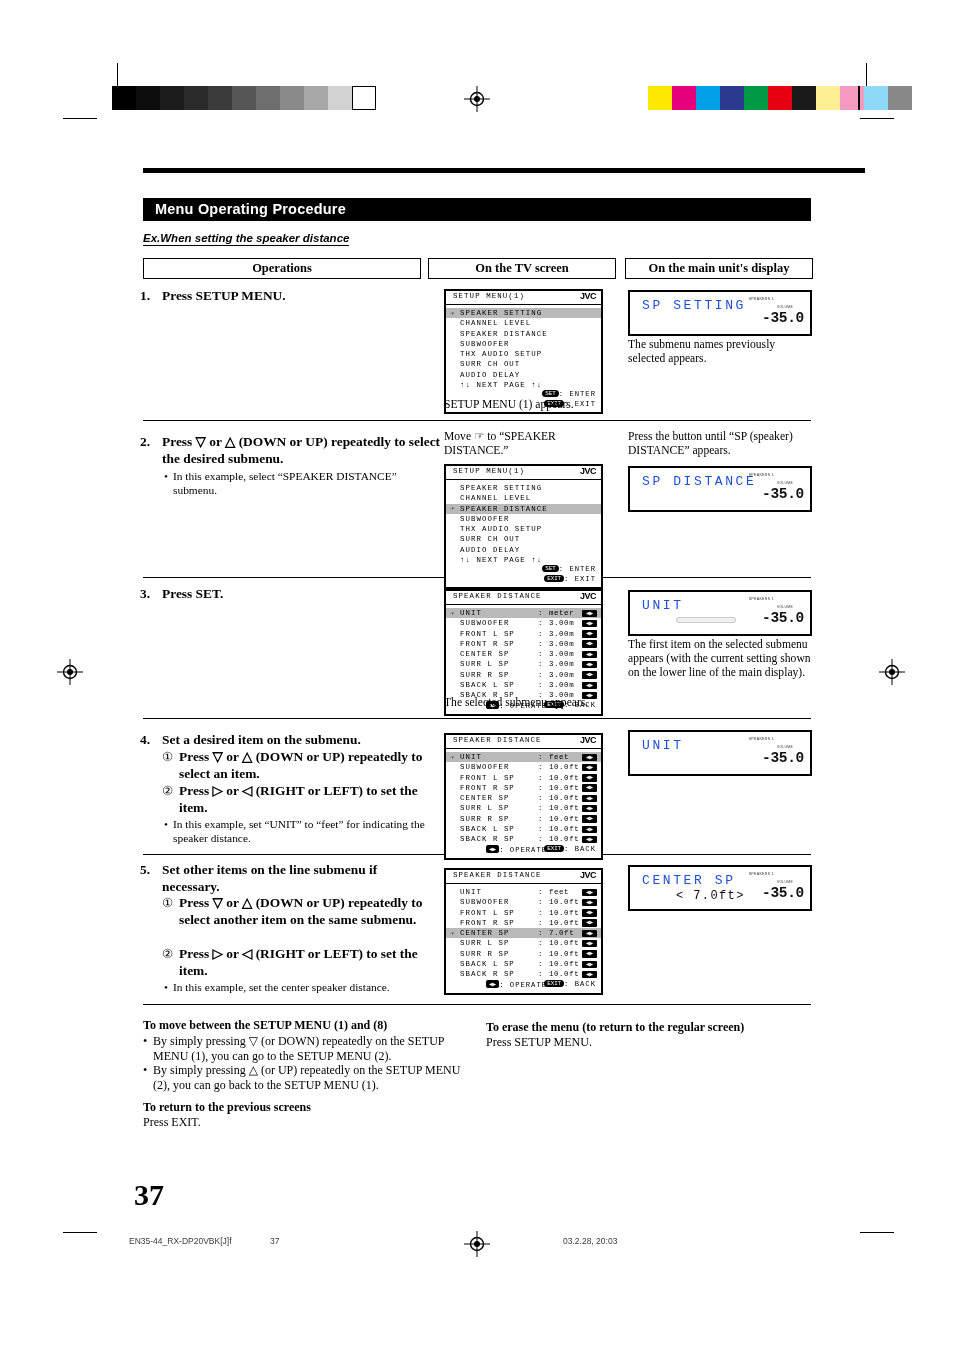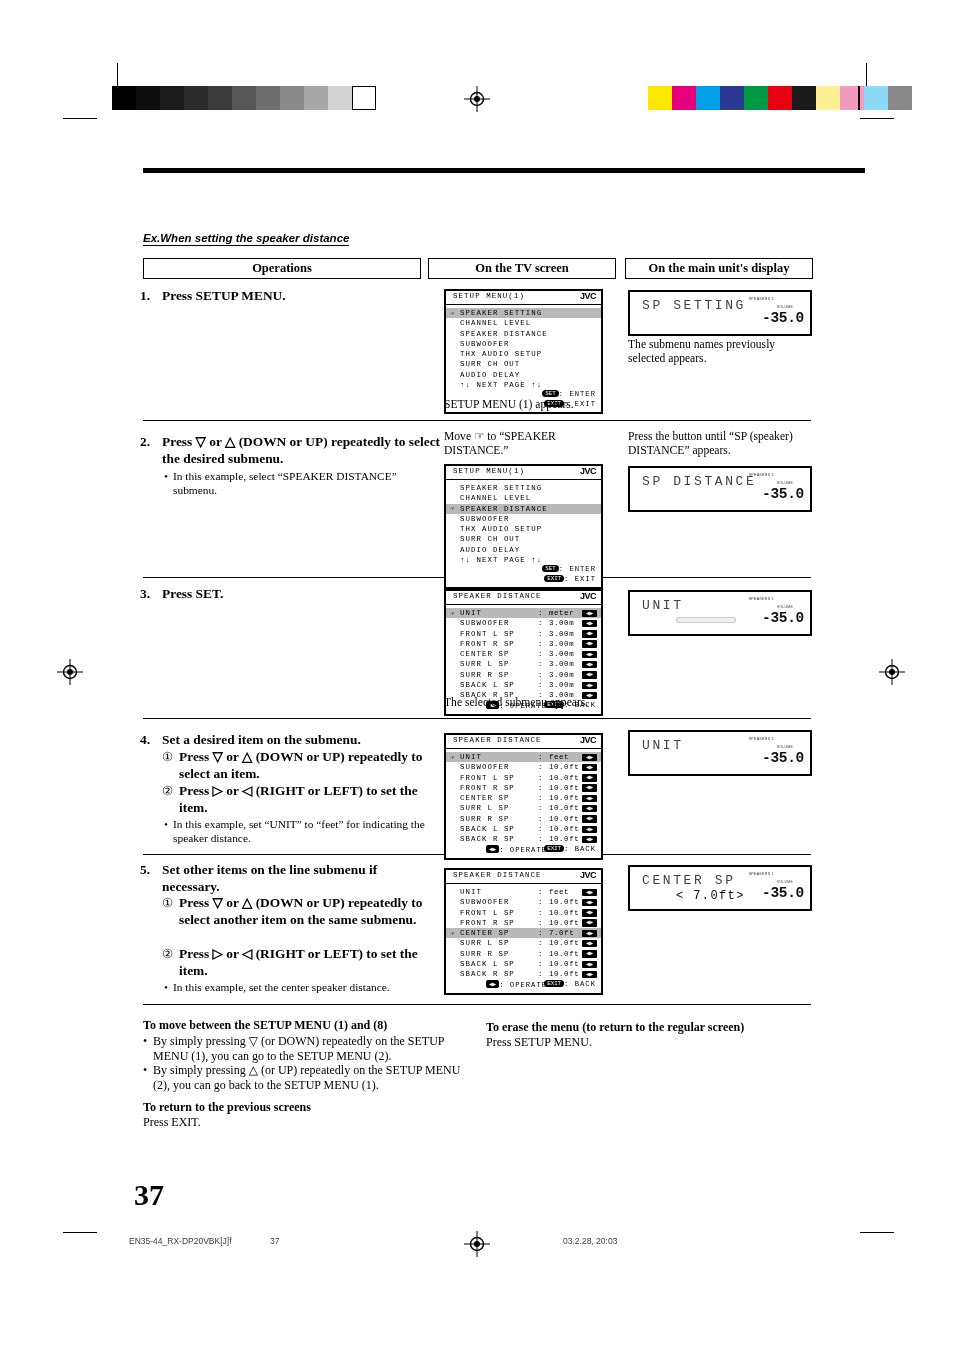--- a/index.html
+++ b/index.html
@@ -64,21 +64,21 @@
   .tv .foot .f2{position:absolute;right:5px;top:10px;font-size:7.2px;letter-spacing:1px;}
   .tv .foot .fc{position:absolute;left:40px;top:1px;font-size:7.2px;letter-spacing:1px;}
   .keycap{display:inline-block;background:#000;color:#fff;border-radius:6px;
       font-size:5.8px;padding:0 3px;letter-spacing:0;position:relative;top:-1px;}
   .padcap{display:inline-block;background:#000;color:#fff;border-radius:2px;
       font-size:6px;padding:0 3px;letter-spacing:0;position:relative;top:-1px;}
 
   
   .fl{position:absolute;width:180px;height:42px;border:2.5px solid #000;background:#fff;}
   .fl .l1{position:absolute;left:12px;top:6px;font-family:"Liberation Mono",monospace;
-      font-size:13px;letter-spacing:2.6px;color:#404040;}
+      font-size:13px;letter-spacing:2.6px;color:#1d4ed8;}
   .fl .l2{position:absolute;left:46px;top:22px;font-family:"Liberation Mono",monospace;
       font-size:12px;letter-spacing:1.4px;color:#111;}
   .fl .spk{position:absolute;right:36px;top:5px;font-size:3.6px;letter-spacing:.3px;color:#333;
       font-family:"Liberation Sans",sans-serif;}
   .fl .vol{position:absolute;right:17px;top:13px;font-size:3.4px;letter-spacing:.3px;color:#333;
       font-family:"Liberation Sans",sans-serif;}
   .fl .num{position:absolute;right:6px;top:18px;font-family:"Liberation Mono",monospace;
       font-size:14.5px;letter-spacing:-.3px;color:#111;font-weight:bold;}
 
   
@@ -161,20 +161,23 @@
   <div class="crosshair" style="left:464px;top:1231px;">
     <svg width="26" height="26" viewBox="0 0 26 26">
       <circle cx="13" cy="13" r="6.5" fill="none" stroke="#000" stroke-width="1.4"></circle>
       <circle cx="13" cy="13" r="3" fill="#000"></circle>
       <line x1="13" y1="0" x2="13" y2="26" stroke="#000" stroke-width="1"></line>
       <line x1="0" y1="13" x2="26" y2="13" stroke="#000" stroke-width="1"></line>
     </svg>
   </div>
 
   <div class="rule-top"></div>
+  <div class="section-bar">
+    <span>Menu Operating Procedure</span>
+  </div>
   <div class="ex-line">
     <span>Ex.</span><i>When setting the speaker distance</i>
   </div>
 
   <div class="colhead" style="left:143px;top:258px;width:276px;">
     <span>Operations</span>
   </div>
   <div class="colhead" style="left:428px;top:258px;width:186px;">
     <span>On the TV screen</span>
   </div>
@@ -284,20 +287,21 @@
       </div>
     </div>
   <div class="cap" style="left:444px;top:696px;width:200px;">The selected submenu appears.</div>
   <div class="fl" id="fl2" style="left:628px;top:590px;">
       <span class="l1">UNIT</span>
       <span class="l2"><meter></meter></span>
       <span class="spk">SPEAKERS  1</span>
       <span class="vol">VOLUME</span>
       <span class="num">-35.0</span>
     </div>
+  <div class="cap" style="left:628px;top:638px;width:186px;">The first item on the selected submenu appears (with the current setting shown on the lower line of the main display).</div>
 
   <div class="step" style="left:140px;top:732px;width:300px;">
     <span class="num">4.</span>
     <span class="head">Set a desired item on the submenu.</span>
   </div>
   <div class="sub" style="left:162px;top:749px;">
     <span class="cnum">①</span>
     <span class="ctxt">Press ▽ or △ (DOWN or UP) repeatedly to select an item.</span>
   </div>
   <div class="sub" style="left:162px;top:783px;">

